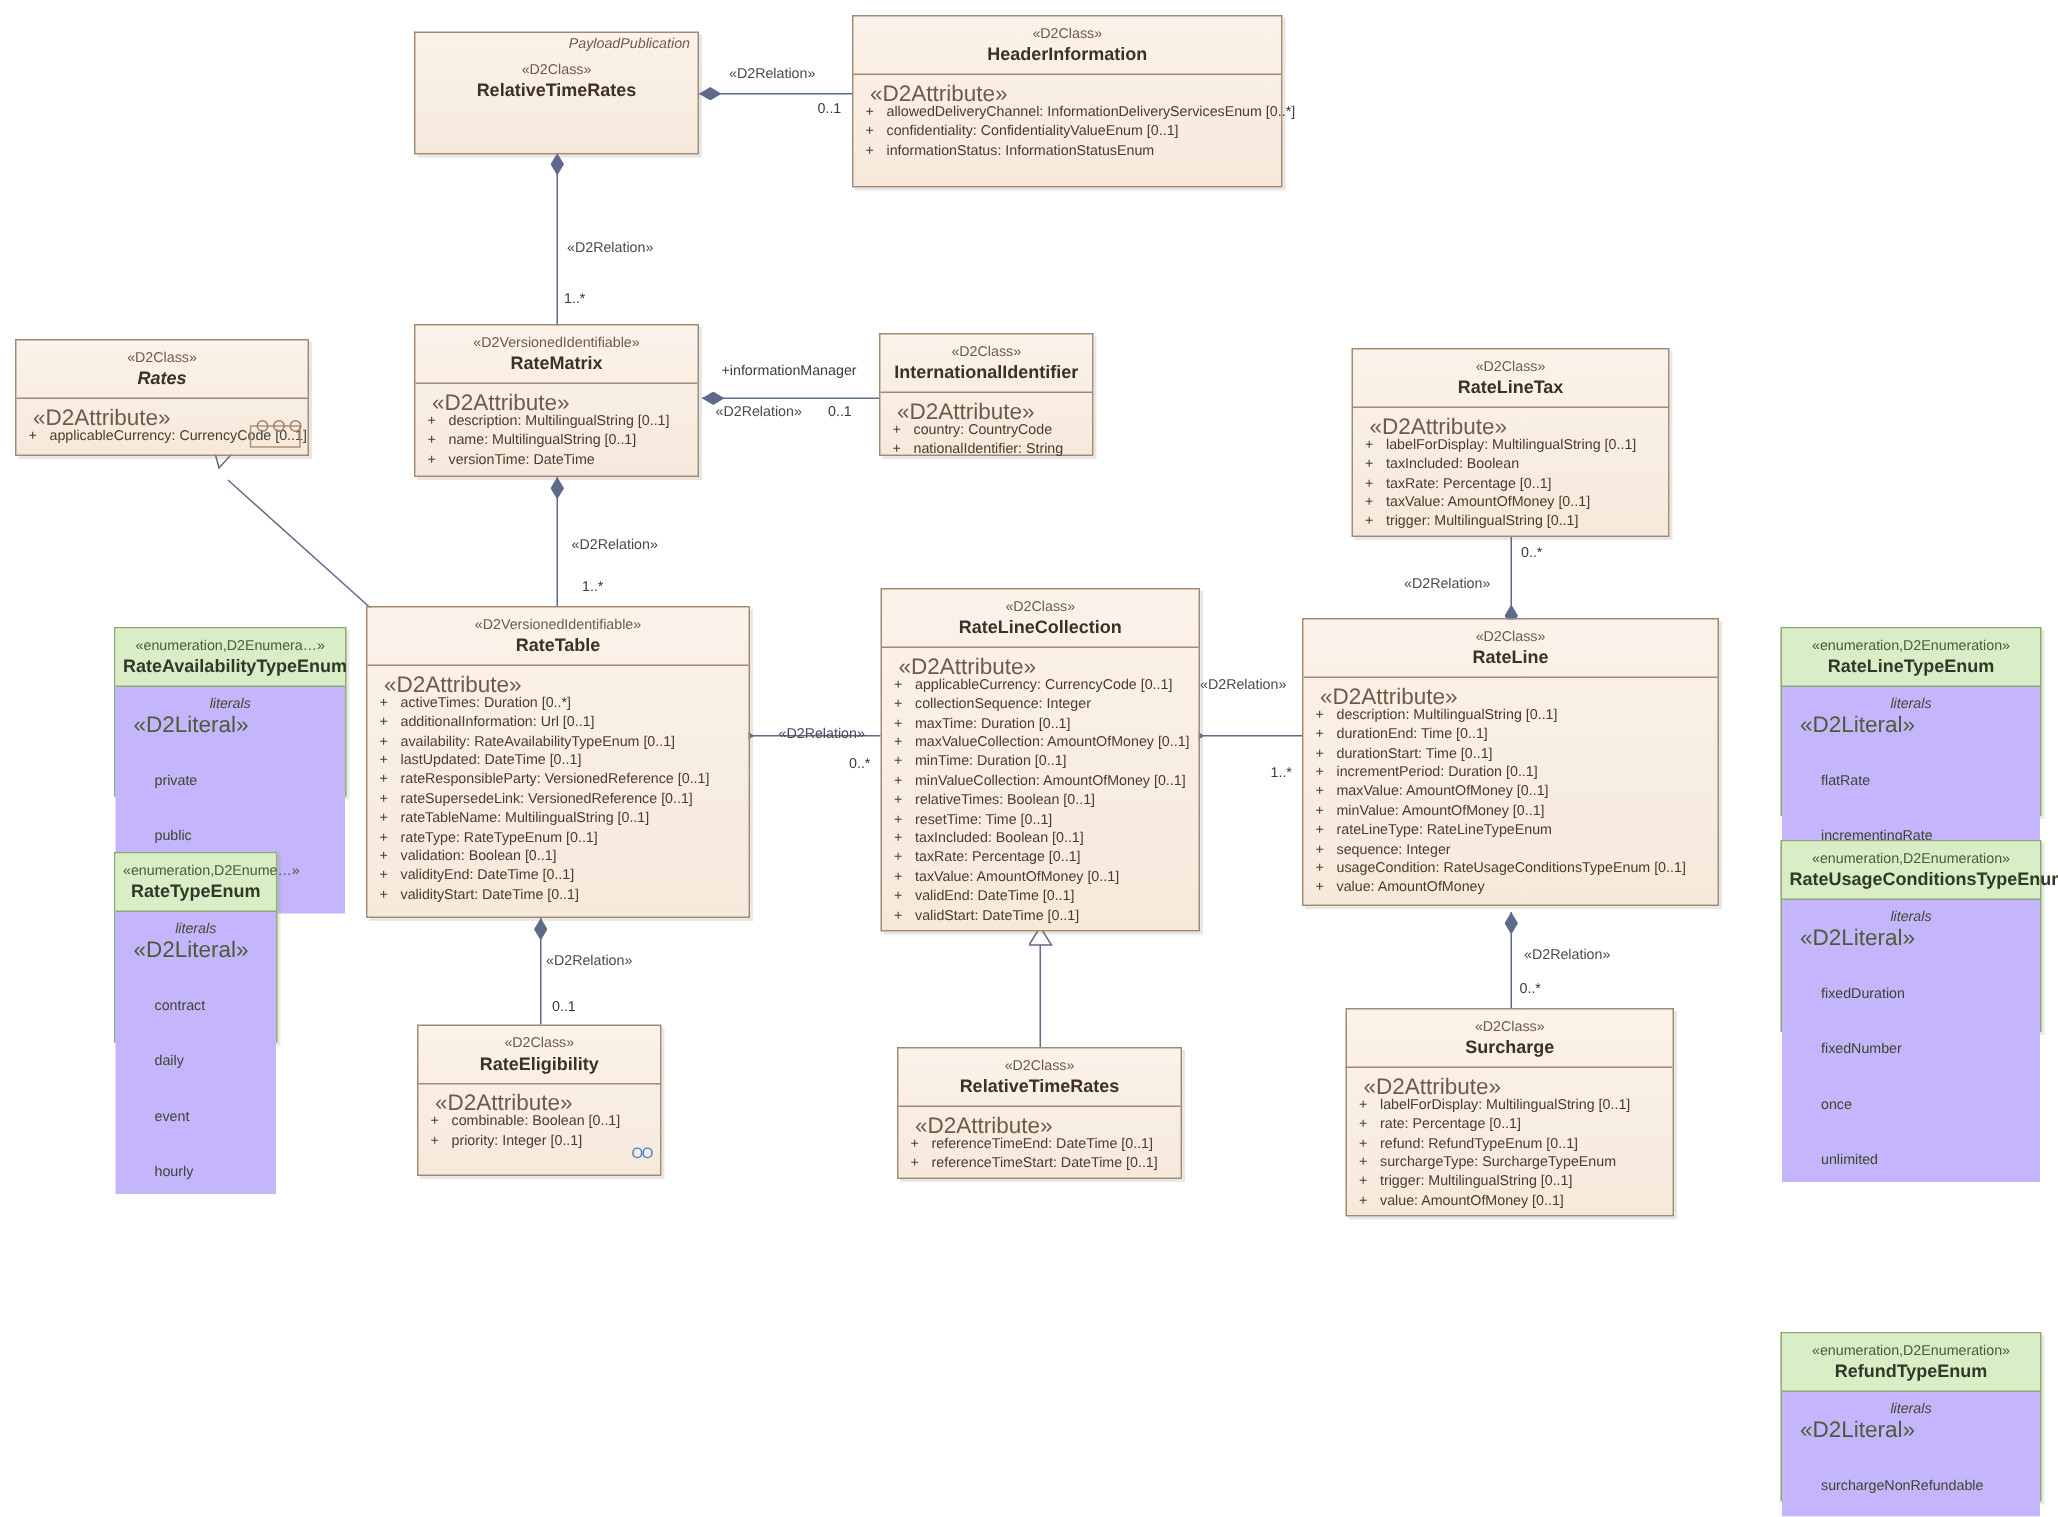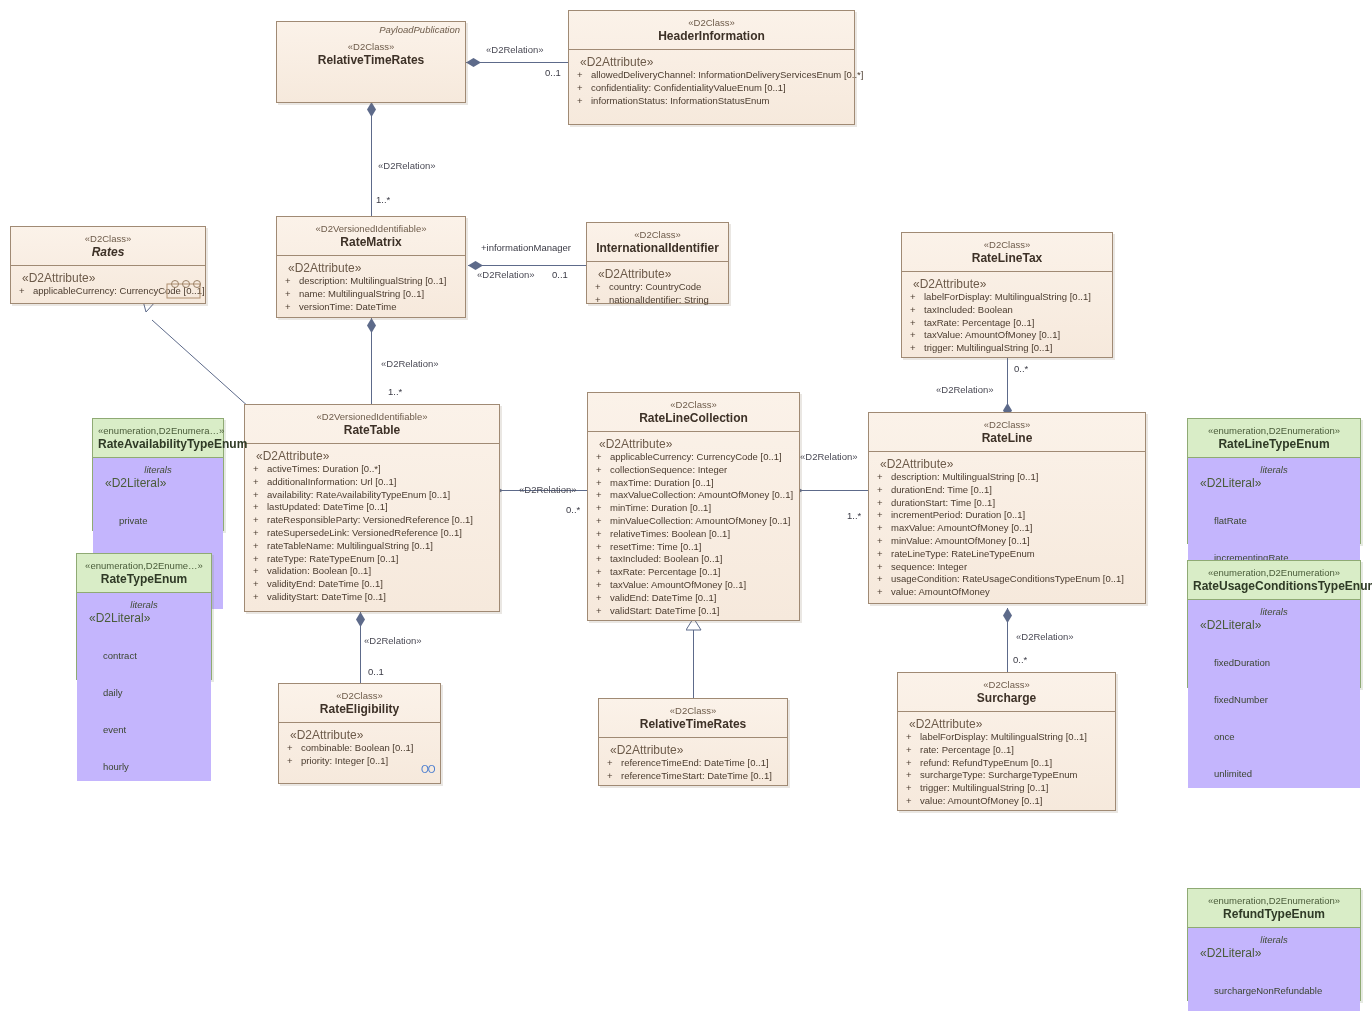--- a/index.html
+++ b/index.html
@@ -49,21 +49,21 @@
     position: absolute;
     top: 2px; right: 5px;
     font-size: 9.5px;
     font-style: italic;
     color: #6d5b4a;
   }
   .uml-class .body {
     padding: 6px 4px 7px 4px;
   }
   .sect-label {
-    font-size: 12px;
+    font-size: 15px;
     color: #6d5b4a;
     padding-left: 7px;
     line-height: 13px;
   }
   .attr {
     font-size: 9.5px;
     color: #4a3b2e;
     line-height: 12.8px;
     white-space: nowrap;
     padding-left: 4px;
@@ -383,35 +383,35 @@
       <div class="sect-label">«D2Attribute»</div>
       <div class="attr"><span class="vis">+</span><span>labelForDisplay: MultilingualString [0..1]</span></div>
       <div class="attr"><span class="vis">+</span><span>rate: Percentage [0..1]</span></div>
       <div class="attr"><span class="vis">+</span><span>refund: RefundTypeEnum [0..1]</span></div>
       <div class="attr"><span class="vis">+</span><span>surchargeType: SurchargeTypeEnum</span></div>
       <div class="attr"><span class="vis">+</span><span>trigger: MultilingualString [0..1]</span></div>
       <div class="attr"><span class="vis">+</span><span>value: AmountOfMoney [0..1]</span></div>
     </div>
   </div>
 
-  <div class="uml-enum" style="left:92px; top:418px; width:132px; height:113px;">
+  <div class="uml-enum" style="left:76px; top:418px; width:155px; height:113px;">
     <div class="hdr">
       <div class="stereo">«enumeration,D2Enumera…»</div>
       <div class="cname">RateAvailabilityTypeEnum</div>
     </div>
     <div class="body">
       <div class="lit-head">literals</div>
       <div class="sect-label">«D2Literal»</div>
       <div class="lit">private</div>
       <div class="lit">public</div>
       <div class="lit">restricted</div>
     </div>
   </div>
 
-  <div class="uml-enum" style="left:76px; top:553px; width:136px; height:127px;">
+  <div class="uml-enum" style="left:76px; top:568px; width:109px; height:127px;">
     <div class="hdr">
       <div class="stereo">«enumeration,D2Enume…»</div>
       <div class="cname">RateTypeEnum</div>
     </div>
     <div class="body">
       <div class="lit-head">literals</div>
       <div class="sect-label">«D2Literal»</div>
       <div class="lit">contract</div>
       <div class="lit">daily</div>
       <div class="lit">event</div>

